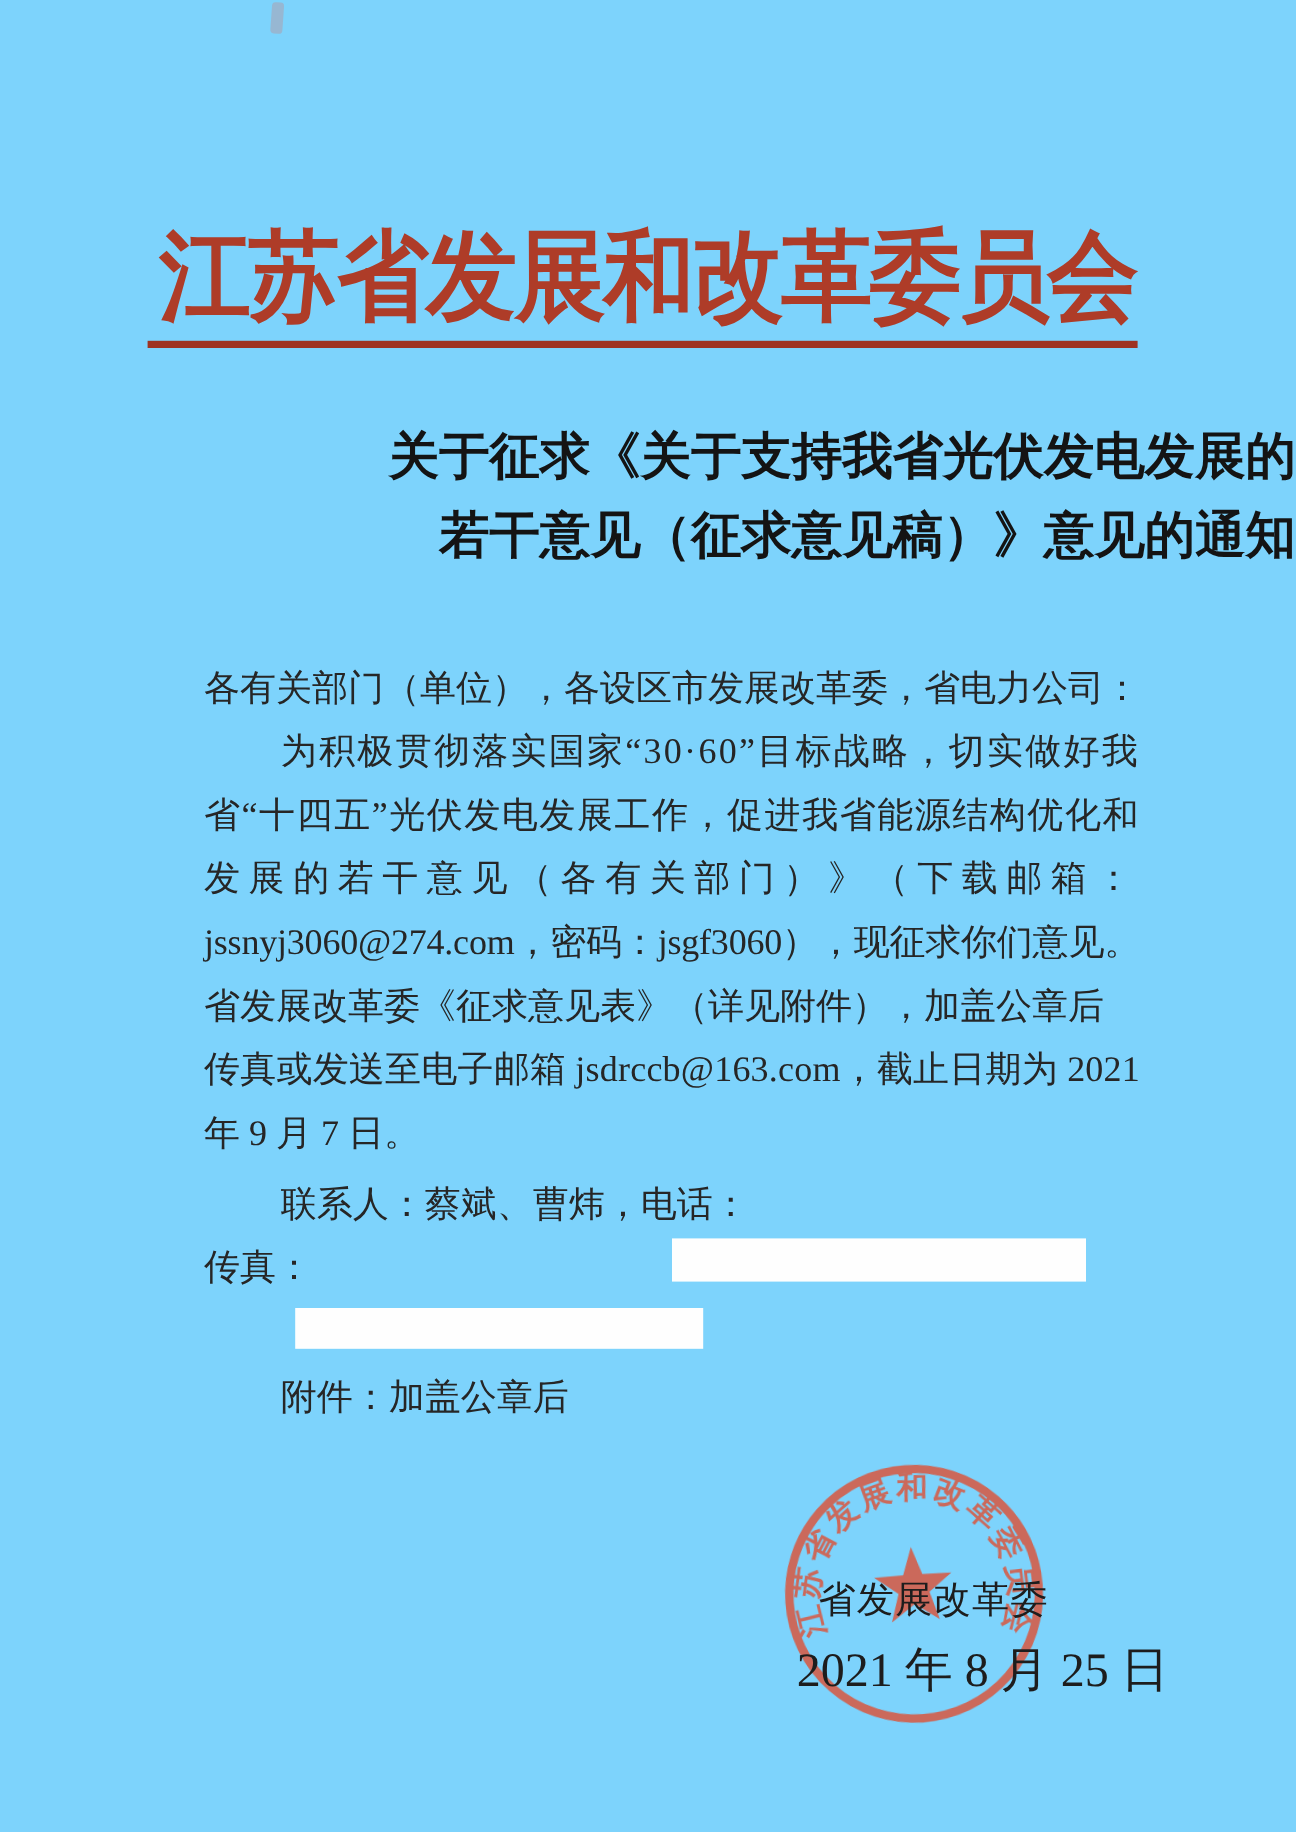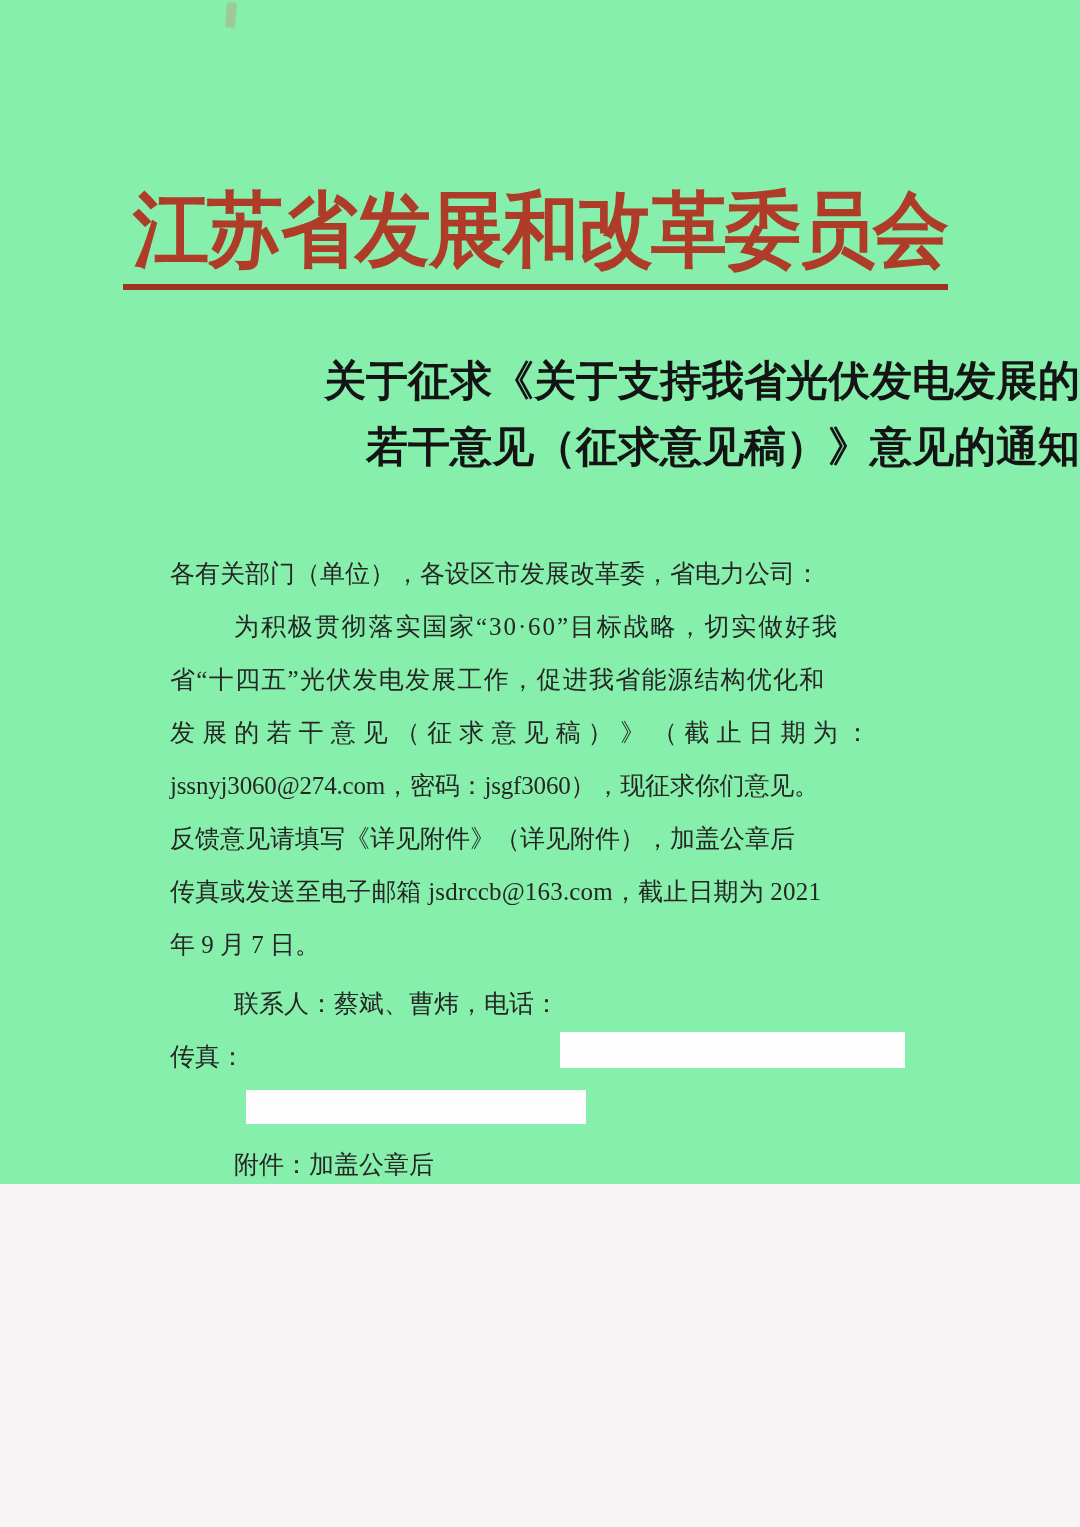--- a/index.html
+++ b/index.html
@@ -1,20 +1,20 @@
 <!DOCTYPE html>
 <html><head>
 <meta charset="utf-8">
 <style>
   html,body{margin:0;padding:0;background:#f6f4f4;}
   .page{
     position:relative;
-    width:1080px;height:1184px;
+    width:1080px;height:1527px;
     margin:0 auto;
-    background:#86efac;
+    background:#7dd3fc;
     overflow:hidden;
     font-family:"Liberation Serif","DejaVu Serif",serif;
     color:#2b2b2b;
   }
   .scan-artifact{
     position:absolute;left:226px;top:2px;width:10px;height:26px;
     background:rgba(218,110,100,0.28);border-radius:3px;transform:rotate(4deg);
   }
   .org-header{
     position:absolute;left:0;top:176px;width:100%;
@@ -27,21 +27,21 @@
     position:absolute;left:123px;top:284px;width:825px;height:6px;
     background:#9e3322;
   }
   .doc-title{
     position:absolute;left:0;top:348px;width:100%;
     text-align:right;color:#141414;font-weight:bold;
     font-size:42px;line-height:66px;white-space:nowrap;
   }
   .body-block{
     position:absolute;left:170px;top:547px;width:780px;
-    font-size:25px;color:#262626;
+    font-size:30px;color:#262626;
   }
   .line{height:53px;line-height:53px;white-space:nowrap;}
   .line .t{display:inline;}
   .indent{padding-left:64px;}
   .gap-small{margin-top:6px;}
   .attachment-line{margin-top:55px;}
   .redact{position:absolute;background:#fefefe;}
   .redact-phone{left:560px;top:1032px;width:345px;height:36px;}
   .redact-fax{left:246px;top:1090px;width:340px;height:34px;}
   .seal{
@@ -75,23 +75,23 @@
 
   <div class="doc-title">
     <div>关于征求《关于支持我省光伏发电发展的</div>
     <div>若干意见（征求意见稿）》意见的通知</div>
   </div>
 
   <div class="body-block">
     <div class="line fill"><span class="t" style="letter-spacing: 0px;">各有关部门（单位），各设区市发展改革委，省电力公司：</span></div>
     <div class="line fill indent"><span class="t" style="letter-spacing: 1.89904px;">为积极贯彻落实国家“30·60”目标战略，切实做好我</span></div>
     <div class="line fill"><span class="t" style="letter-spacing: 1.28305px;">省“十四五”光伏发电发展工作，促进我省能源结构优化和</span></div>
-    <div class="line fill"><span class="t" style="letter-spacing: 7.14286px;">发展的若干意见（征求意见稿）》（截止日期为：</span></div>
+    <div class="line fill"><span class="t" style="letter-spacing: 7.14286px;">发展的若干意见（各有关部门）》（下载邮箱：</span></div>
     <div class="line fill"><span class="t" style="letter-spacing: -0.169922px;">jssnyj3060@274.com，密码：jsgf3060），现征求你们意见。</span></div>
-    <div class="line fill"><span class="t" style="letter-spacing: 0px;">反馈意见请填写《详见附件》（详见附件），加盖公章后</span></div>
+    <div class="line fill"><span class="t" style="letter-spacing: 0px;">省发展改革委《征求意见表》（详见附件），加盖公章后</span></div>
     <div class="line fill"><span class="t" style="letter-spacing: 0.177787px;">传真或发送至电子邮箱 jsdrccb@163.com，截止日期为 2021</span></div>
     <div class="line"><span class="t">年 9 月 7 日。</span></div>
     <div class="line indent gap-small"><span class="t">联系人：蔡斌、曹炜，电话：</span></div>
     <div class="line"><span class="t">传真：</span></div>
     <div class="line indent attachment-line"><span class="t">附件：加盖公章后</span></div>
   </div>
 
   <div class="redact redact-phone"></div>
   <div class="redact redact-fax"></div>
 

